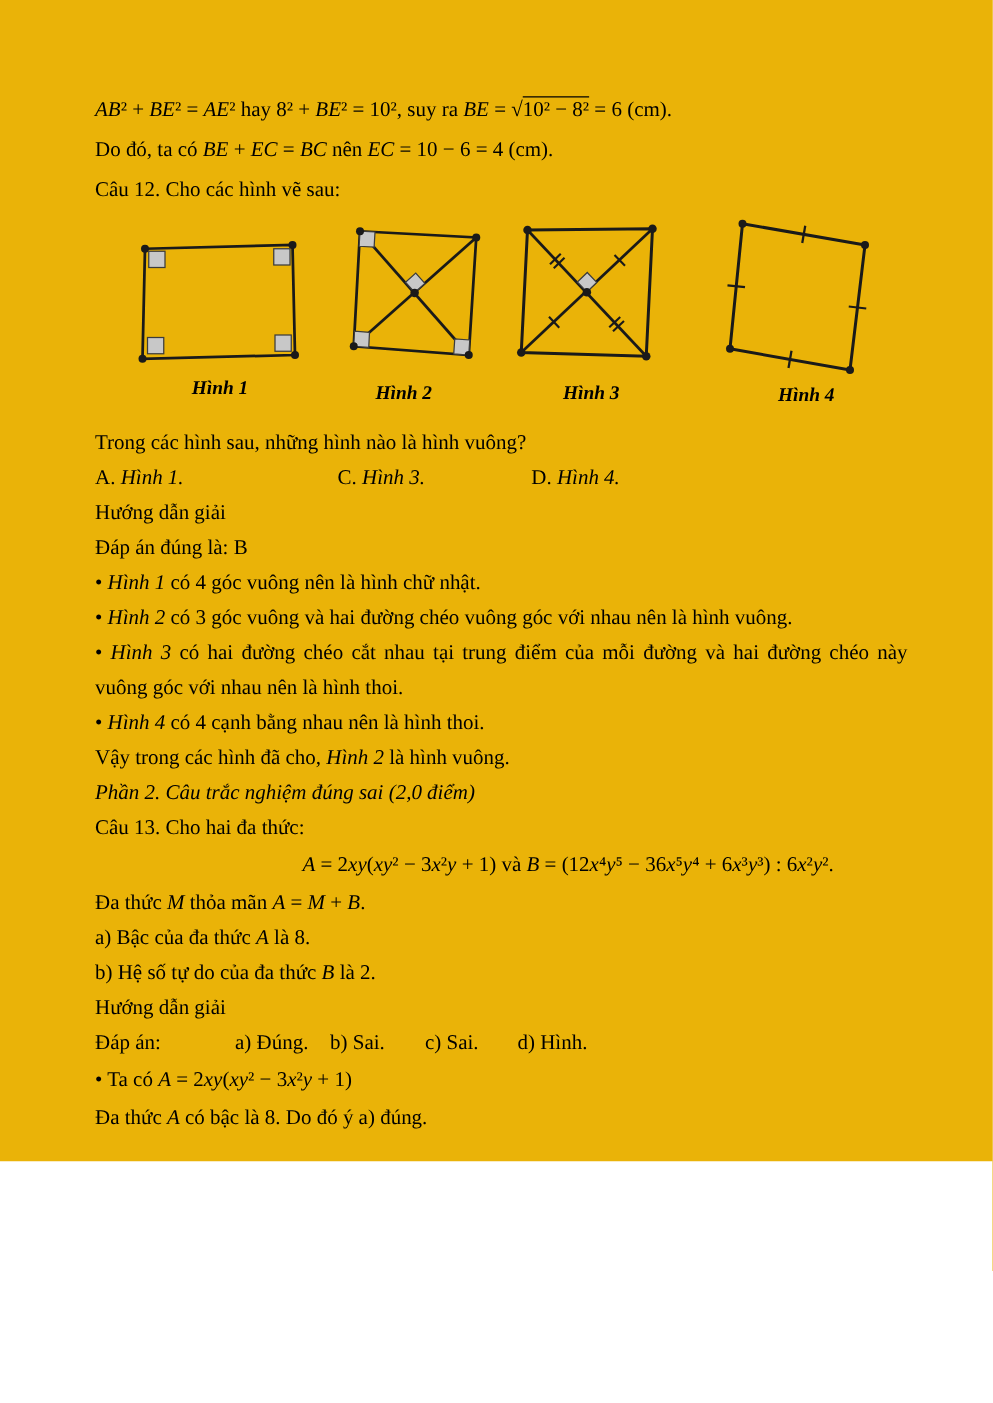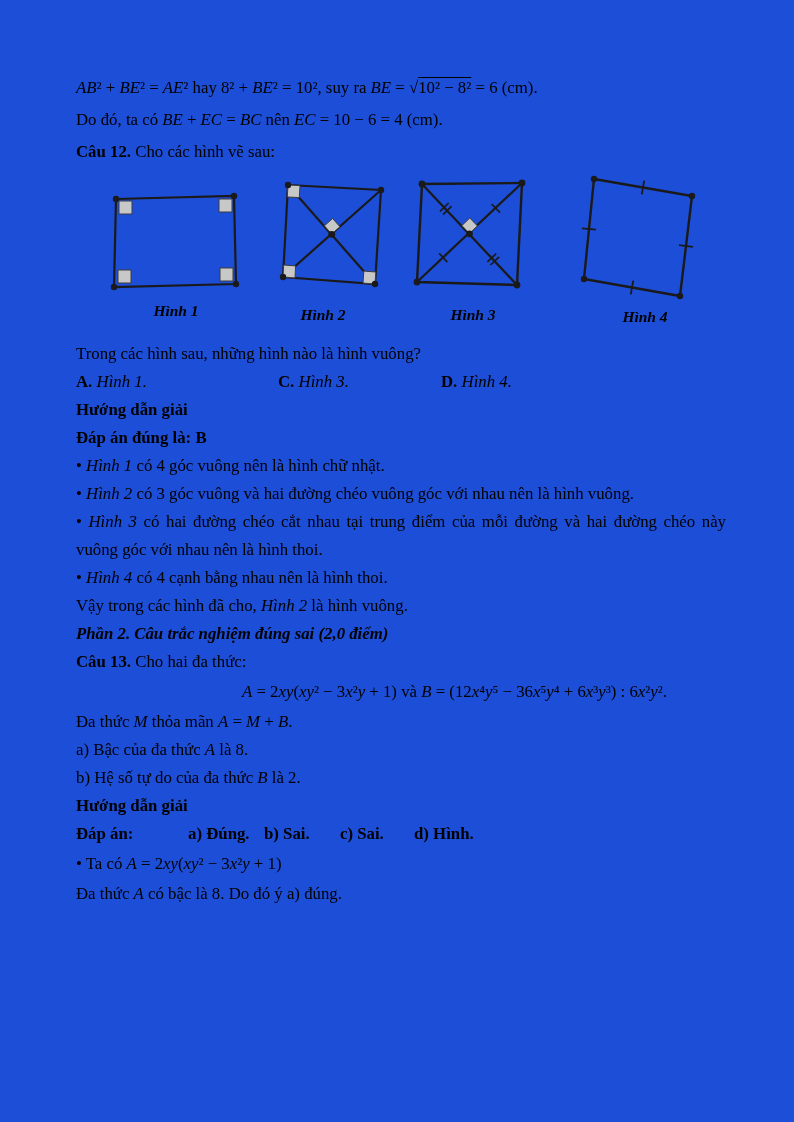--- a/index.html
+++ b/index.html
@@ -1,33 +1,33 @@
 <!DOCTYPE html>
 <html><head>
 <meta charset="utf-8">
 <style>
   html,body{margin:0;padding:0;}
   body{background:#ffffff;}
   .page{
     position:relative;
-    width:794px;height:1122px;
-    background:#1d4ed8;
+    width:794px;height:929px;
+    background:#eab308;
     font-family:"Liberation Serif","DejaVu Serif",serif;
     font-size:16.8px;color:#000;
     overflow:hidden;
   }
   .content{position:absolute;left:76px;top:72px;width:650px;}
   .line{margin:0;line-height:28px;text-align:justify;}
   .sp32{line-height:32px;}
   .it{font-style:italic;}
-  .bd{font-weight:bold;}
+  .bd{font-weight:normal;}
   .ov{text-decoration:overline;}
   .indent-formula{padding-left:107px;text-align:center;}
   .indent-eq{padding-left:67px;text-align:left;}
-  .options-row{display:grid;grid-template-columns:194px 155px 183px 1fr;line-height:28px;gap:8px;}
+  .options-row{display:grid;grid-template-columns:194px 155px 183px 1fr;line-height:28px;}
   .dapan-row{display:grid;grid-template-columns:112px 76px 76px 74px 1fr;line-height:28px;}
   .figrow{position:relative;height:166px;margin:4px 0 2px 0;}
   .fig{position:absolute;top:0;text-align:center;}
   .fig .cap{display:block;font-weight:bold;font-style:italic;font-size:15.5px;line-height:18px;}
   .fig svg{display:block;margin:0 auto;}
   .f1{left:30px;width:140px;}
   .f2{left:182px;width:130px;}
   .f3{left:332px;width:130px;}
   .f4{left:484px;width:170px;}
   .f1 .cap{margin-top:10px;}

